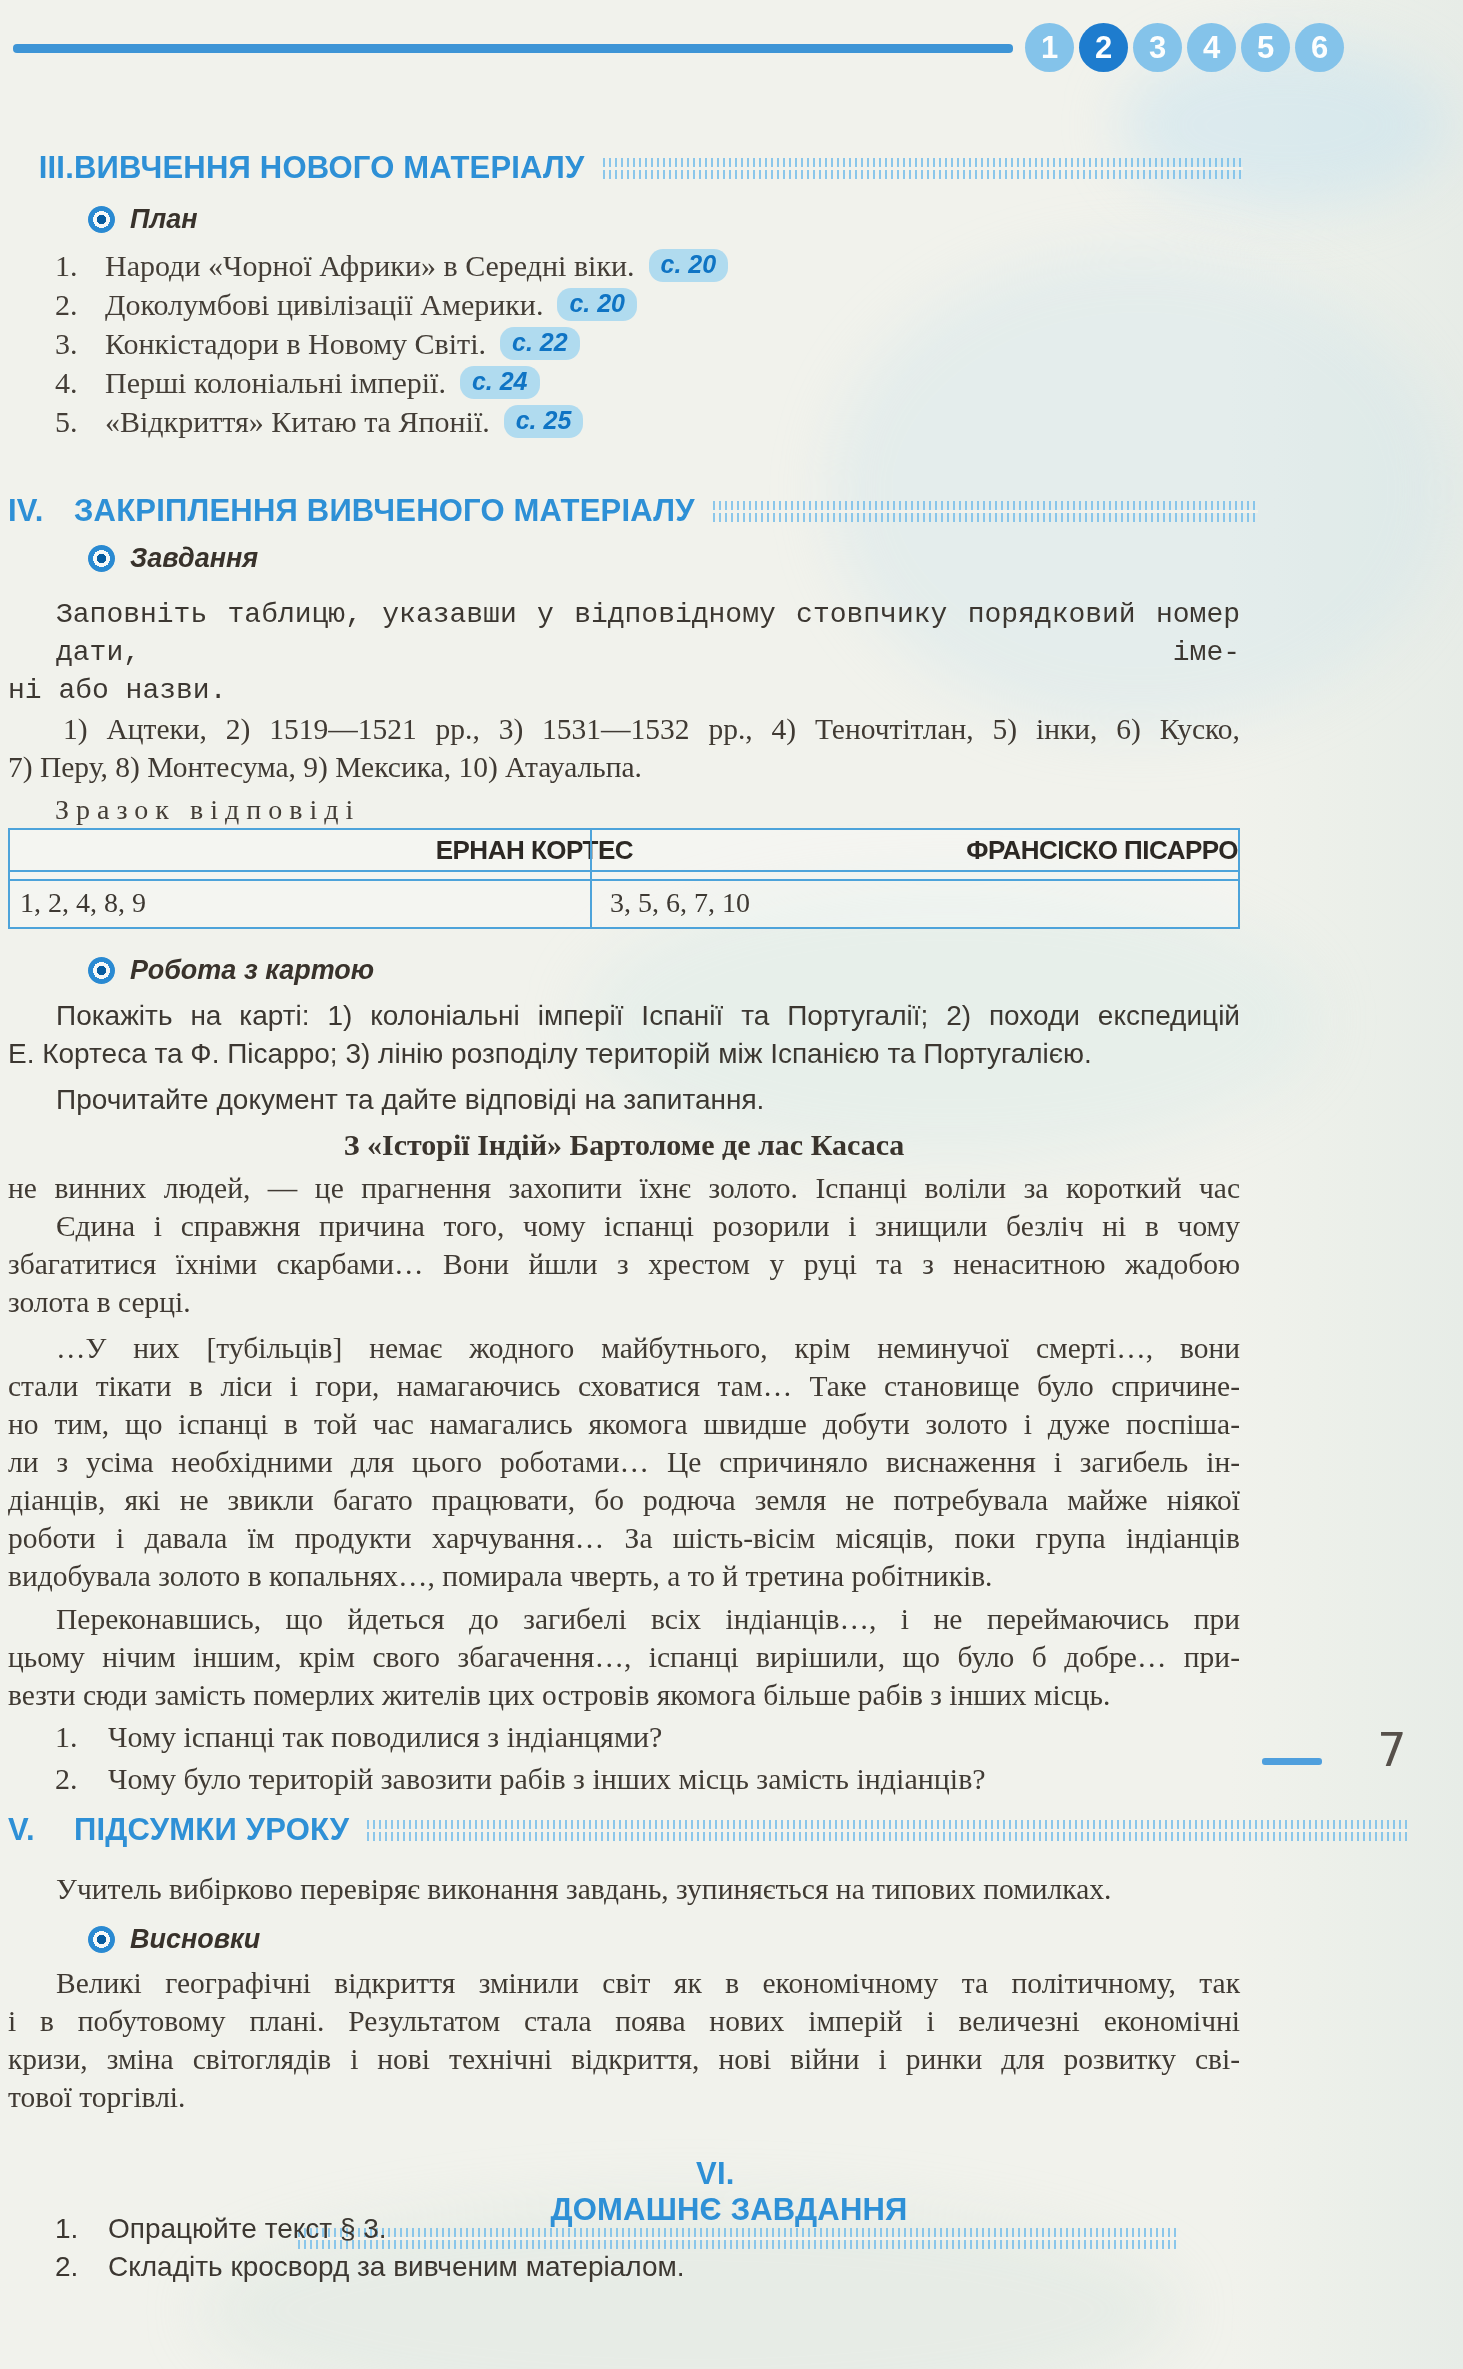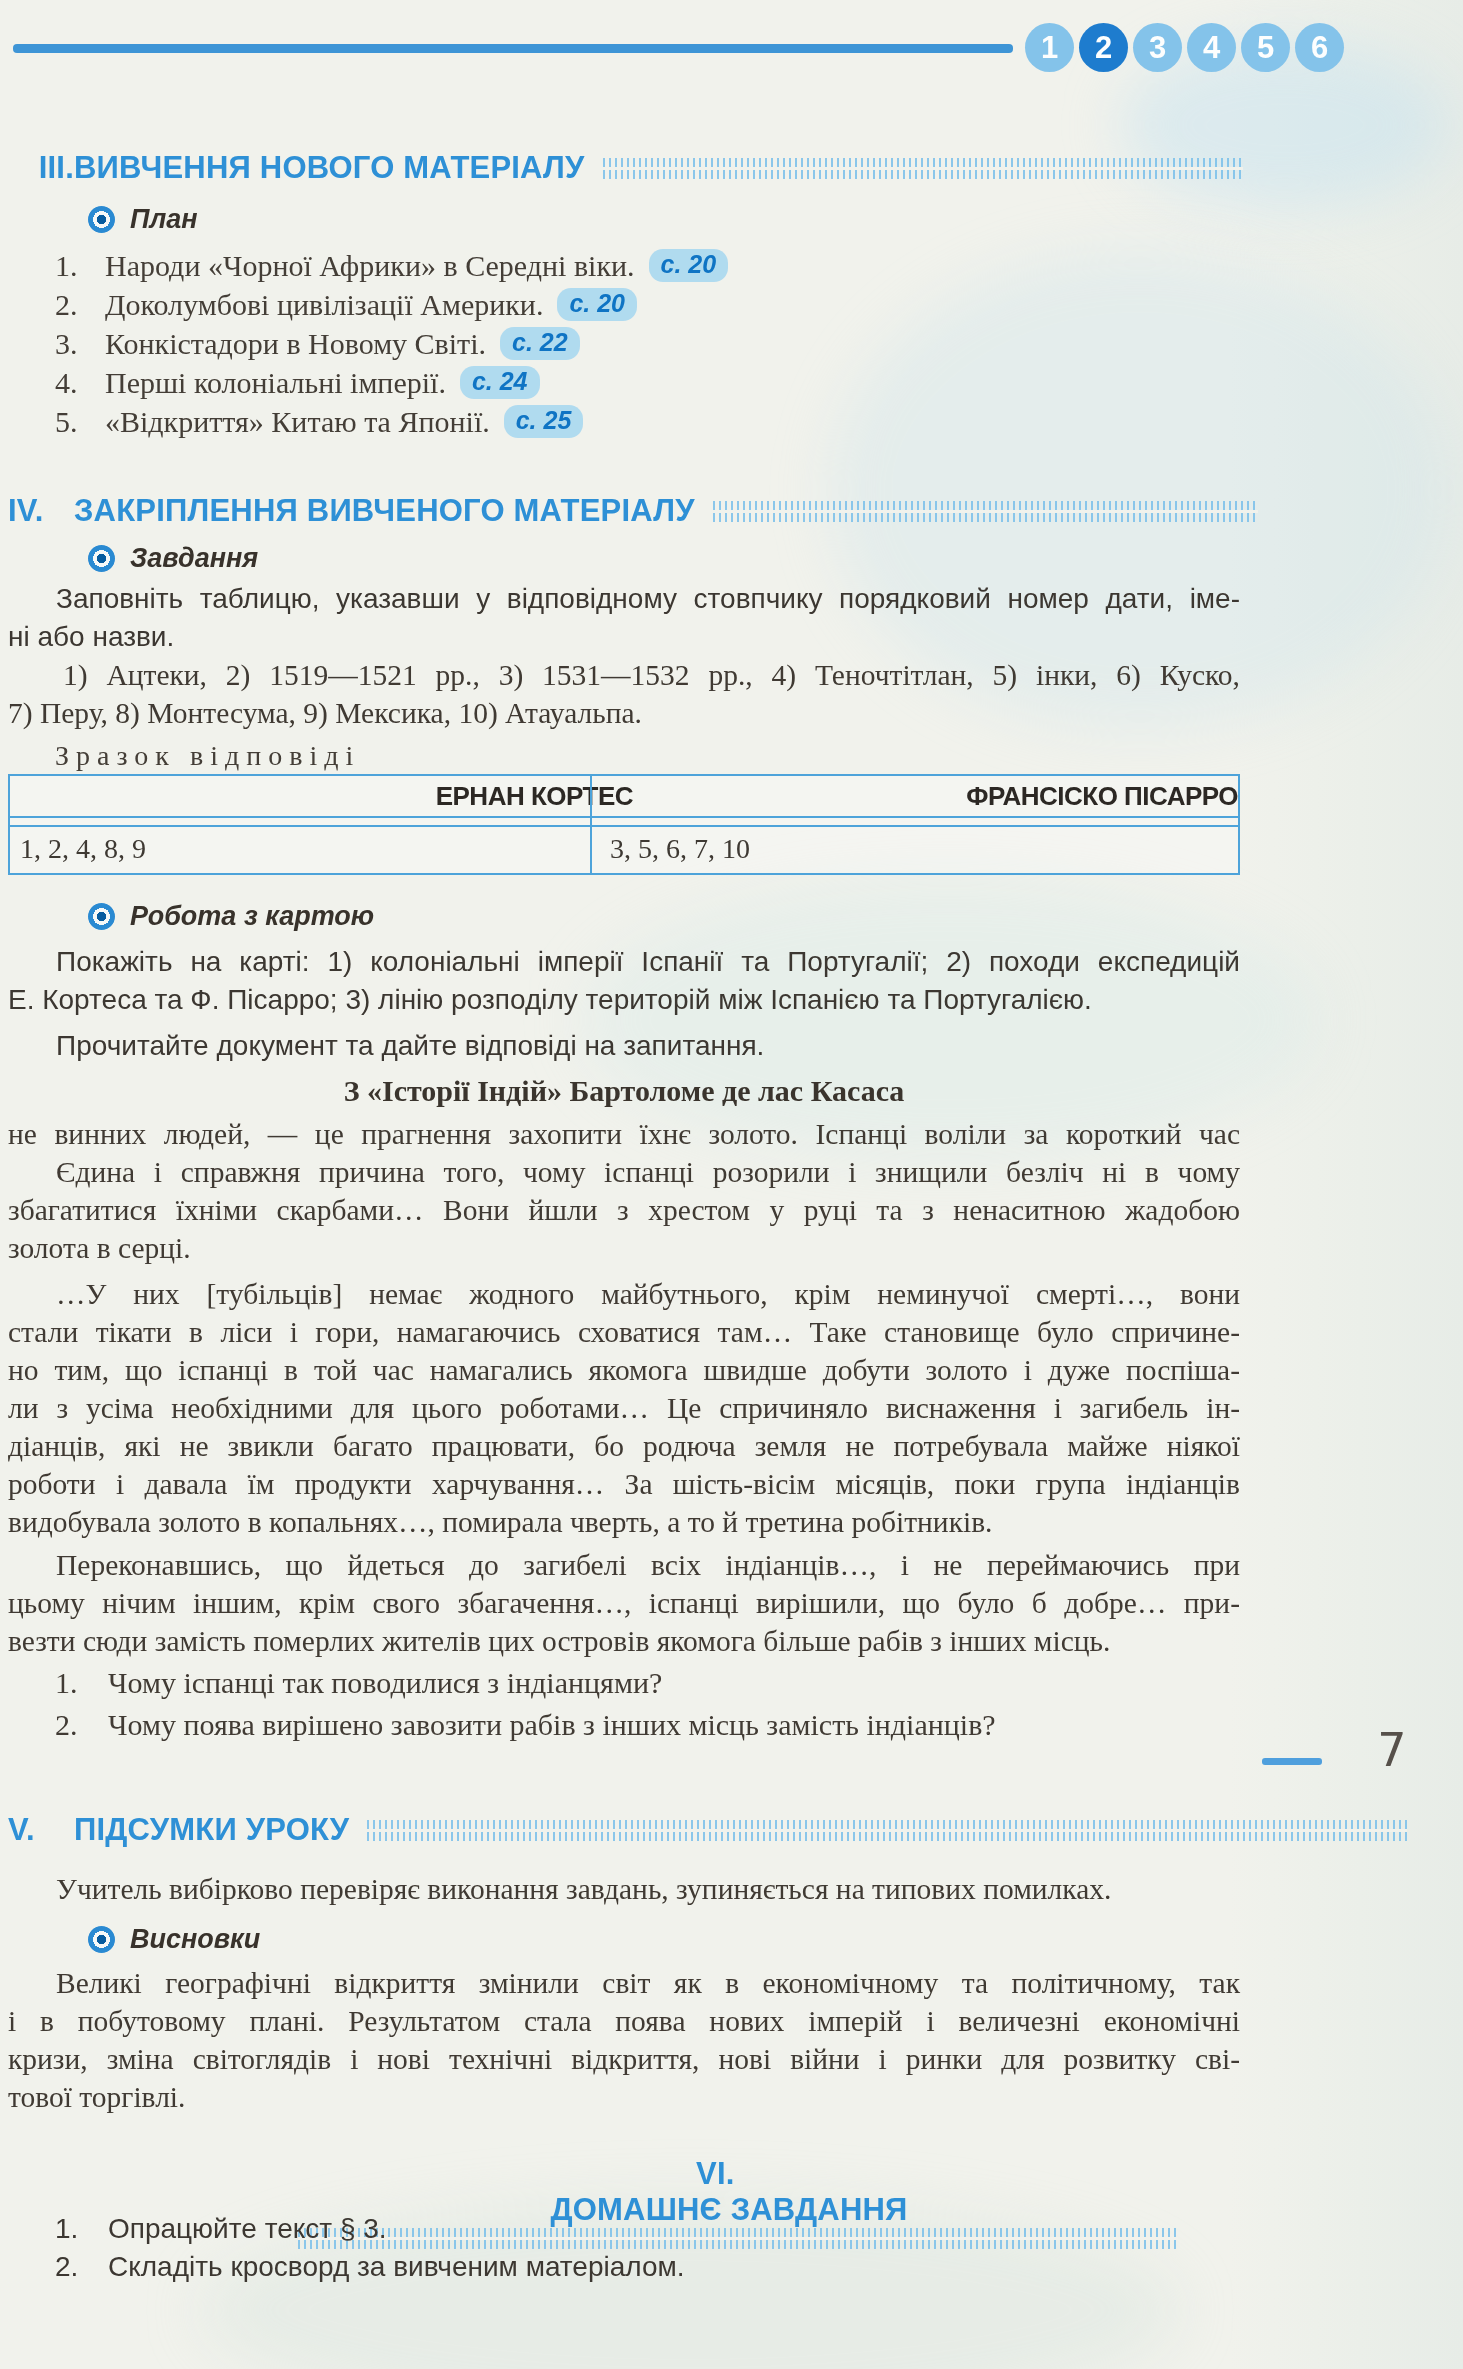--- a/index.html
+++ b/index.html
@@ -84,21 +84,21 @@
 
   .hw-row{display:flex;height:38px;padding-left:47px;
           font:28px/38px "Liberation Sans",sans-serif;color:#3c3731;}
   .hw-num{flex:none;width:53px;}
 
   .page-dash{position:absolute;left:1262px;top:1758px;width:60px;height:7px;background:#4f9fdd;border-radius:3px;}
   .page-num{position:absolute;left:1362px;top:1722px;width:60px;text-align:center;
             font:46px/56px "DejaVu Sans",sans-serif;color:#56504a;}
 
   
-  .mt7{margin-top:7px;}.mt8{margin-top:8px;}.mt10{margin-top:10px;}.mt12{margin-top:12px;}
+  .mt7{margin-top:23px;font-family:Liberation Mono, monospace;}.mt8{margin-top:8px;}.mt10{margin-top:10px;}.mt12{margin-top:12px;}
   .mt14{margin-top:14px;}.mt16{margin-top:16px;}.mt18{margin-top:18px;}.mt22{margin-top:22px;}
   .mt26{margin-top:26px;}.mt5{margin-top:5px;}.mt2{margin-top:2px;}.mt6{margin-top:6px;}.mt0{margin-top:0;}
 </style>
 </head>
 <body>
 
 <div class="page">
 
   <div class="tint t1"></div>
   <div class="tint t2"></div>
@@ -227,21 +227,21 @@
       <span class="lline">везти сюди замість померлих жителів цих островів якомога більше рабів з інших місць.</span>
     </div>
 
     <div class="mt2">
       <div class="q-row">
         <span class="q-num">1.</span>
         <span>Чому іспанці так поводилися з індіанцями?</span>
       </div>
       <div class="q-row">
         <span class="q-num">2.</span>
-        <span>Чому поява вирішено завозити рабів з інших місць замість індіанців?</span>
+        <span>Чому було територій завозити рабів з інших місць замість індіанців?</span>
       </div>
     </div>
   </div>
 
   <div class="page-dash"></div>
   <div class="page-num">7</div>
 
   <div class="sec" style="top:1812px">
     <div class="h-row w5">
       <span class="h-num">V.</span>

